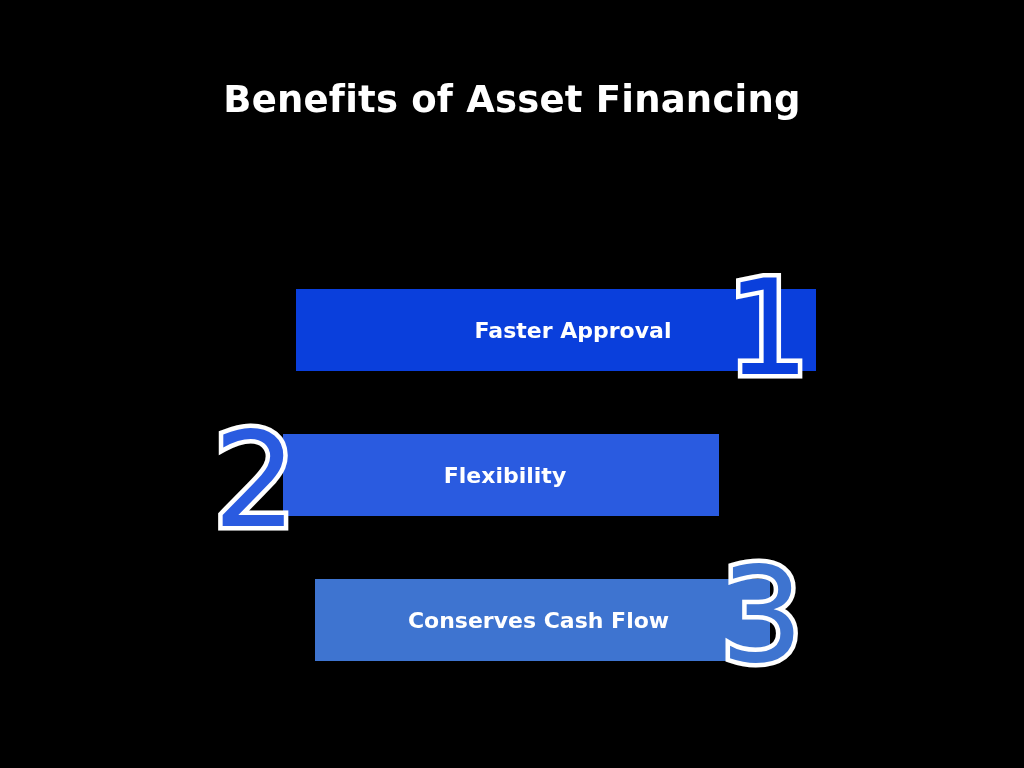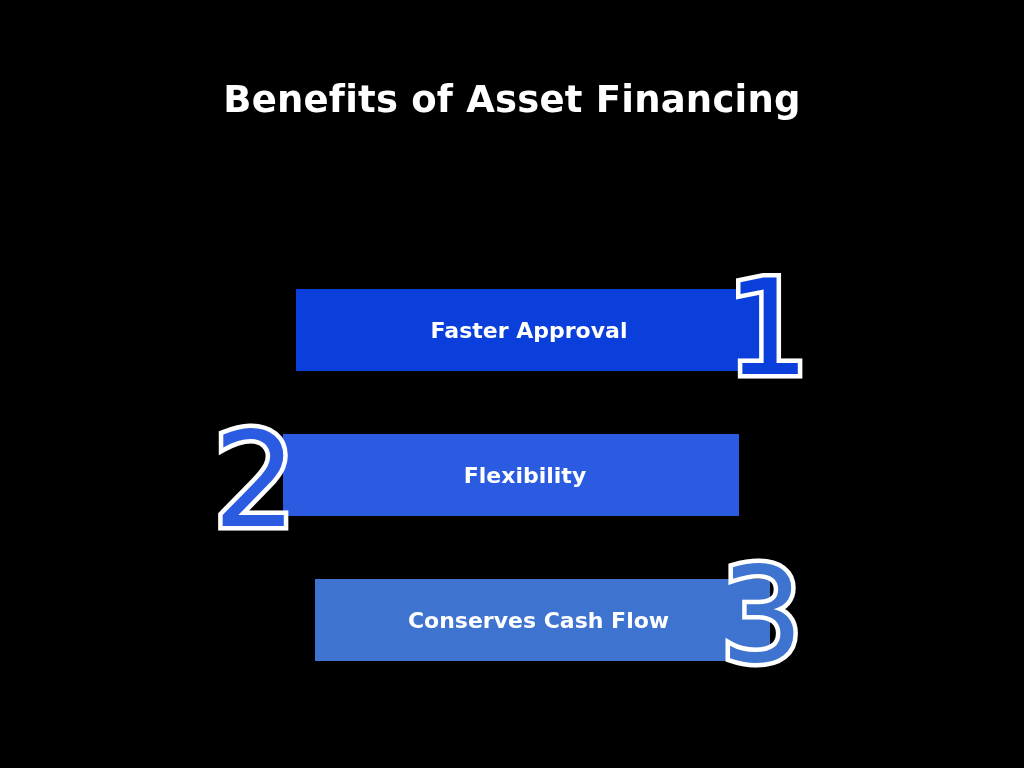--- a/index.html
+++ b/index.html
@@ -21,28 +21,28 @@
     line-height: 1; font-size: 132px;
     paint-order: stroke fill;
     -webkit-text-stroke: 9px #ffffff;
   }
 </style>
 </head>
 <body>
 
 <div class="title">Benefits of Asset Financing</div>
 
-<div class="bar" style="left:296px; top:289px; width:476px; background:#0a3fdc;">
+<div class="bar" style="left:296px; top:289px; width:476px; background:#0a3fdc;padding-left:44px;">
   <span style="margin-left:-10px;">Faster Approval</span>
 </div>
 <div class="num" style="left:726px; top:262px; color:#0a3fdc;">
   <span>1</span>
 </div>
 
-<div class="bar" style="left:283px; top:434px; width:436px; background:#2a5be0;padding-left:20px;">
+<div class="bar" style="left:283px; top:434px; width:436px; background:#2a5be0;">
   <span style="margin-left:8px;">Flexibility</span>
 </div>
 <div class="num" style="left:213px; top:414px; color:#2a5be0;">
   <span>2</span>
 </div>
 
 <div class="bar" style="left:315px; top:579px; width:455px; background:#3e74d0;">
   <span style="margin-left:-8px;">Conserves Cash Flow</span>
 </div>
 <div class="num" style="left:720px; top:549px; color:#3e74d0;">

